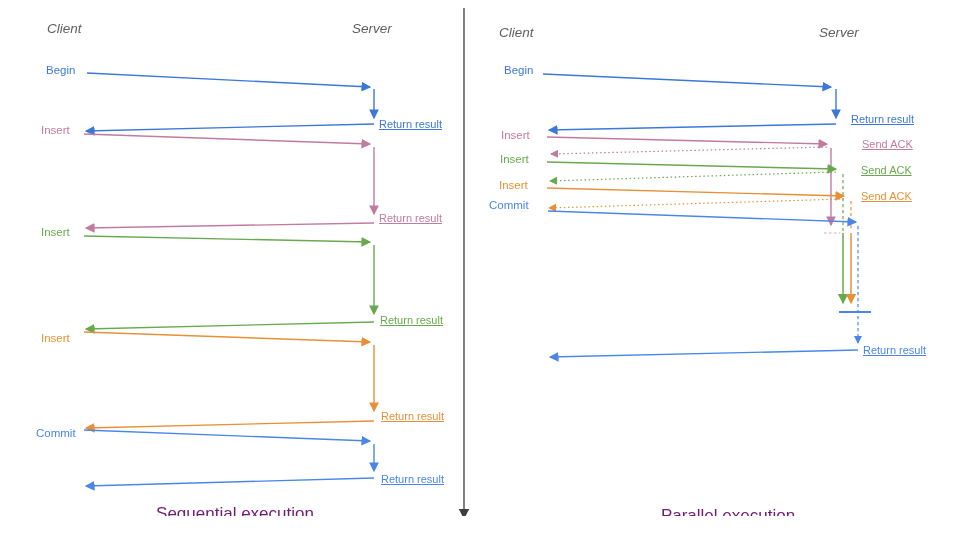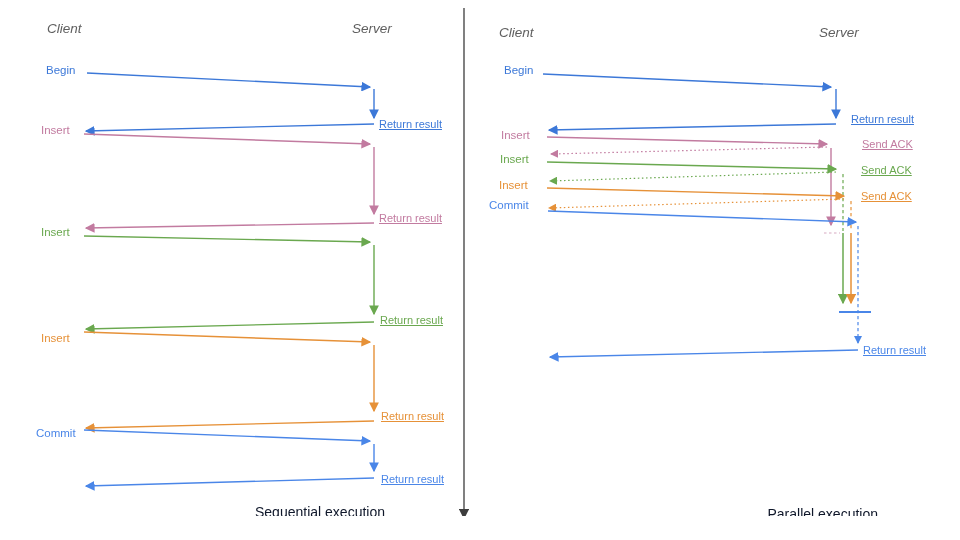--- a/index.html
+++ b/index.html
@@ -1,21 +1,21 @@
 <!DOCTYPE html>
 <html><head>
 <meta charset="utf-8">
 <style>
   html,body{margin:0;padding:0;background:#fff;}
   .stage{position:relative;width:960px;height:516px;background:#fff;overflow:hidden;
          font-family:"Liberation Sans",sans-serif;border-radius:21px;}
   .stage svg{position:absolute;left:0;top:0;}
   .lbl{position:absolute;font-size:11.5px;line-height:13px;white-space:nowrap;}
   .hdr{position:absolute;font-size:13.5px;font-style:italic;color:#5f5f5f;white-space:nowrap;}
-  .cap{position:absolute;width:300px;text-align:right;font-size:14px;color:#0f172a;}
+  .cap{position:absolute;width:300px;text-align:center;font-size:17px;color:#701a75;}
   .time-lbl{position:absolute;font-size:12px;color:#111;}
   .c-blue{color:#3c78d8;}
   .c-blue2{color:#4a86e8;text-align:right;}
   .c-pink{color:#c27ba0;}
   .c-green{color:#6aa84f;}
   .c-orange{color:#e69138;}
   .small{font-size:11px;text-decoration:underline;}
 </style>
 </head>
 <body>

